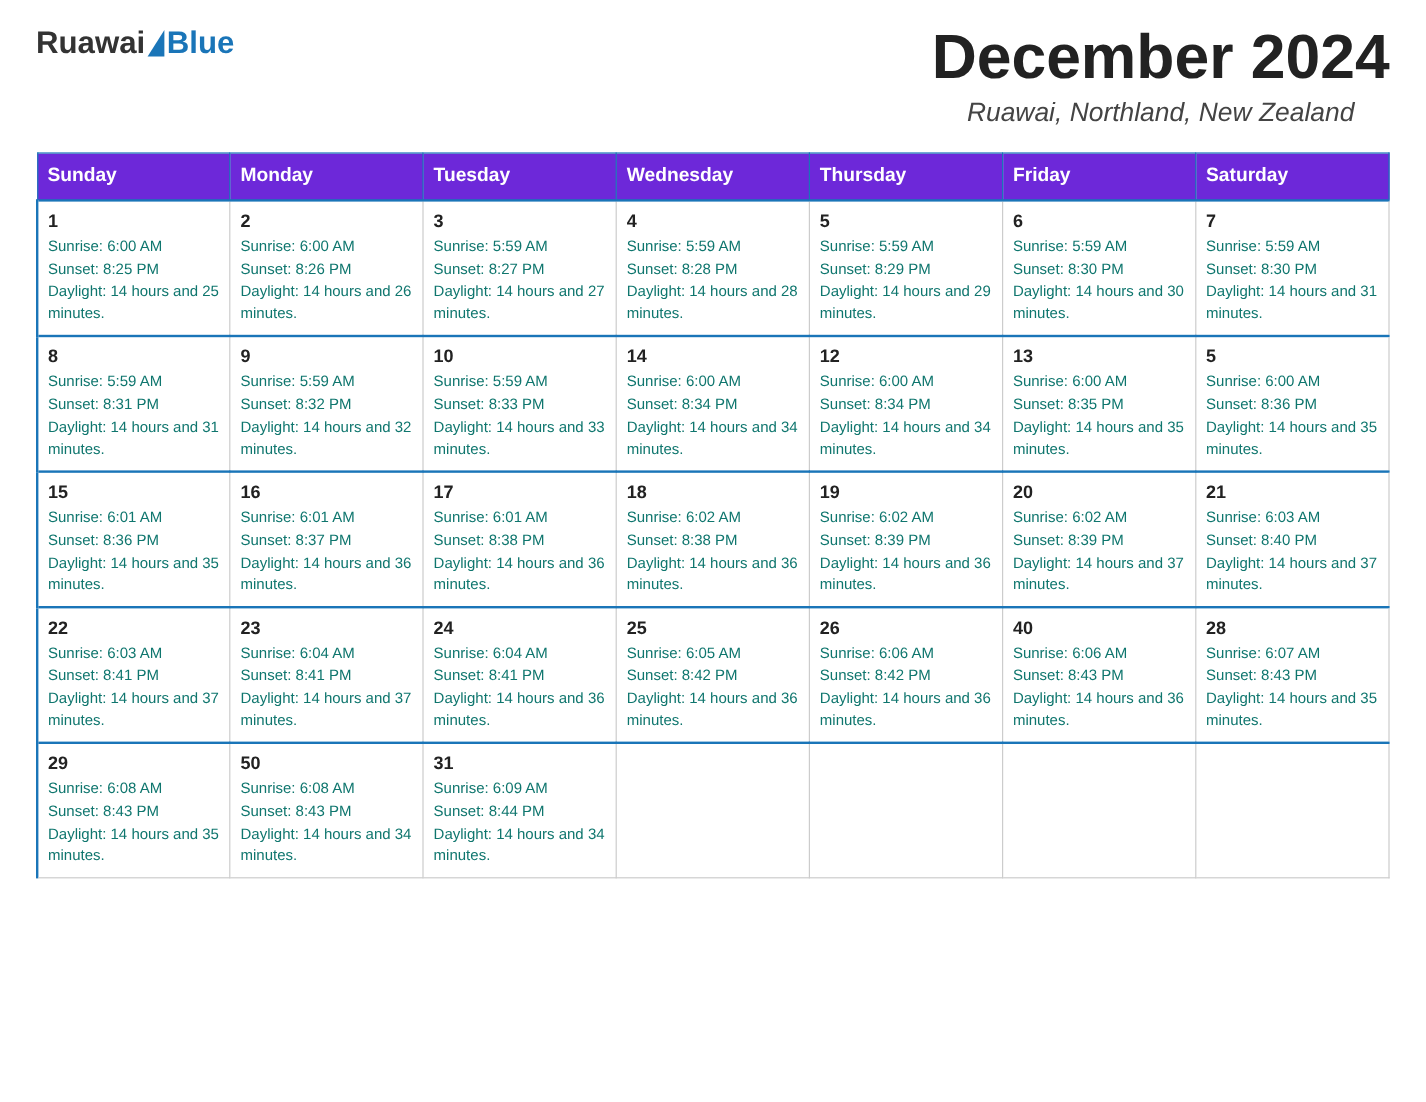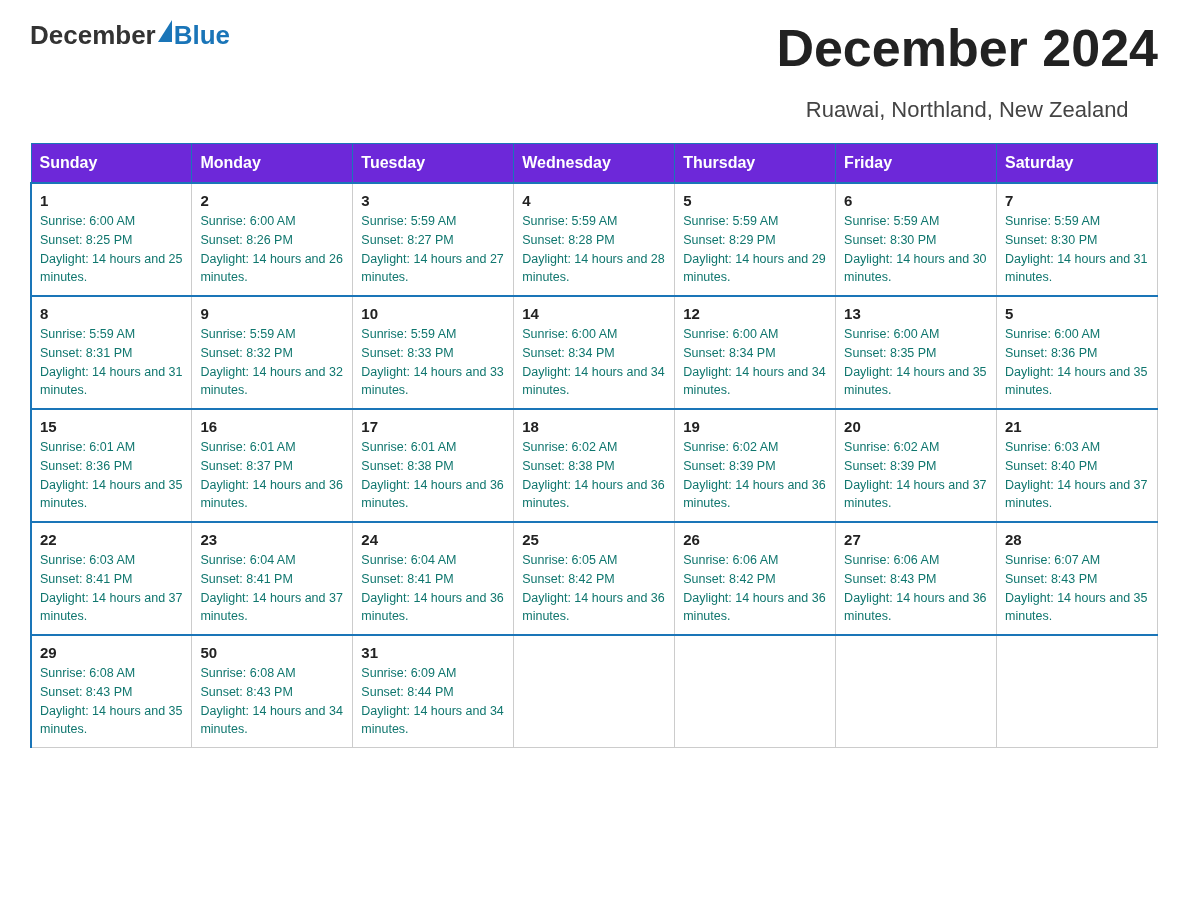--- a/index.html
+++ b/index.html
@@ -25,20 +25,21 @@
       display: flex;
       align-items: center;
     }
     .logo-general {
       font-size: 26px;
       font-weight: bold;
       color: #333;
     }
     .logo-blue-part {
       display: flex;
+      align-items: center;
     }
     .logo-triangle {
       width: 0;
       height: 0;
       border-left: 14px solid transparent;
       border-right: 0px solid transparent;
       border-bottom: 22px solid #1a75b8;
       margin-left: 2px;
       margin-right: 2px;
     }
@@ -52,21 +53,22 @@
     }
     .month-title {
       font-size: 52px;
       font-weight: bold;
       color: #222;
       line-height: 1.1;
     }
     .location {
       font-size: 22px;
       color: #444;
-      margin-top: 20px;
+      margin-top: 4px;
+      font-style: italic;
     }
     table {
       width: 100%;
       border-collapse: collapse;
       table-layout: fixed;
     }
     thead tr th {
       background-color: #6d28d9;
       color: #fff;
       font-size: 16px;
@@ -105,21 +107,21 @@
     .empty-cell {
       background: #fff;
     }
   </style>
 </head>
 <body>
 
 <div class="header">
   <div class="logo">
     <div class="logo-text">
-      <span class="logo-general">December</span>
+      <span class="logo-general">Ruawai</span>
       <div class="logo-blue-part">
         <div class="logo-triangle"></div>
         <span class="logo-blue">Blue</span>
       </div>
     </div>
   </div>
   <div class="title-section">
     <div class="month-title">December 2024</div>
     <div class="location">Ruawai, Northland, New Zealand</div>
   </div>
@@ -243,21 +245,21 @@
       </td>
         <td>
         <span class="day-number">25</span>
         <span class="day-info">Sunrise: 6:05 AM<br>Sunset: 8:42 PM<br>Daylight: 14 hours and 36 minutes.</span>
       </td>
         <td>
         <span class="day-number">26</span>
         <span class="day-info">Sunrise: 6:06 AM<br>Sunset: 8:42 PM<br>Daylight: 14 hours and 36 minutes.</span>
       </td>
         <td>
-        <span class="day-number">27</span>
+        <span class="day-number">40</span>
         <span class="day-info">Sunrise: 6:06 AM<br>Sunset: 8:43 PM<br>Daylight: 14 hours and 36 minutes.</span>
       </td>
         <td>
         <span class="day-number">28</span>
         <span class="day-info">Sunrise: 6:07 AM<br>Sunset: 8:43 PM<br>Daylight: 14 hours and 35 minutes.</span>
       </td>
       </tr>
       <tr>
         <td>
         <span class="day-number">29</span>

